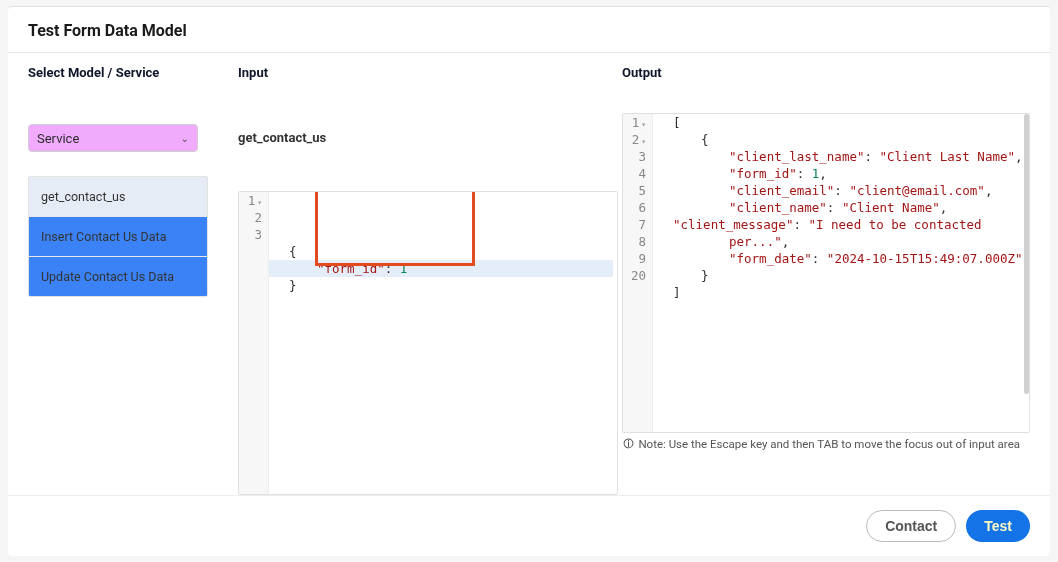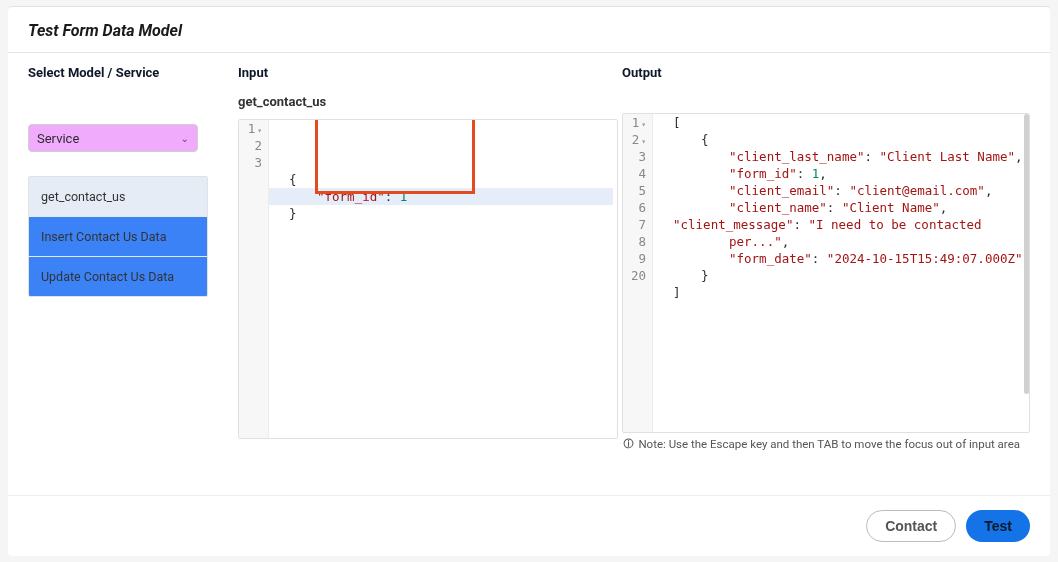--- a/index.html
+++ b/index.html
@@ -16,21 +16,20 @@
     margin: 6px 8px 0 8px;
     border-radius: 4px;
     border-top: 1px solid #e0e0e0;
     height: 550px;
     display: flex;
     flex-direction: column;
   }
   .header {
     padding: 14px 20px 12px 20px;
     border-bottom: 1px solid #e5e5e5;
-    font-style: italic;
   }
   .header h1 {
     font-size: 16px;
     font-weight: 700;
     color: #1a1a1a;
   }
   .columns {
     display: flex;
     flex: 1;
     min-height: 0;
@@ -40,21 +39,21 @@
     display: flex;
     flex-direction: column;
   }
   .col-label {
     font-size: 13px;
     font-weight: 700;
     color: #0f172a;
     margin-bottom: 14px;
   }
   .col-left { width: 210px; }
-  .col-mid { width: 400px; padding-right: 0; }
+  .col-mid { width: 400px; padding-right: 0; gap: 36px; }
   .col-right { flex: 1; padding-left: 4px; }
 
   .select-wrap {
     position: relative;
     margin-top: 30px;
     margin-bottom: 24px;
   }
   .select-box {
     width: 170px;
     height: 28px;
@@ -190,21 +189,21 @@
     align-items: center;
     justify-content: center;
   }
   .btn-secondary {
     background: #fff;
     color: #555;
     border: 1.5px solid #bcbcbc;
   }
   .btn-primary {
     background: #1473e6;
-    color: #0f172a;
+    color: #fef9c3;
   }
 
   .output-wrap { position: relative; }
 </style>
 </head>
 <body>
 
 <div class="dialog">
   <div class="header">
     <h1>Test Form Data Model</h1>

